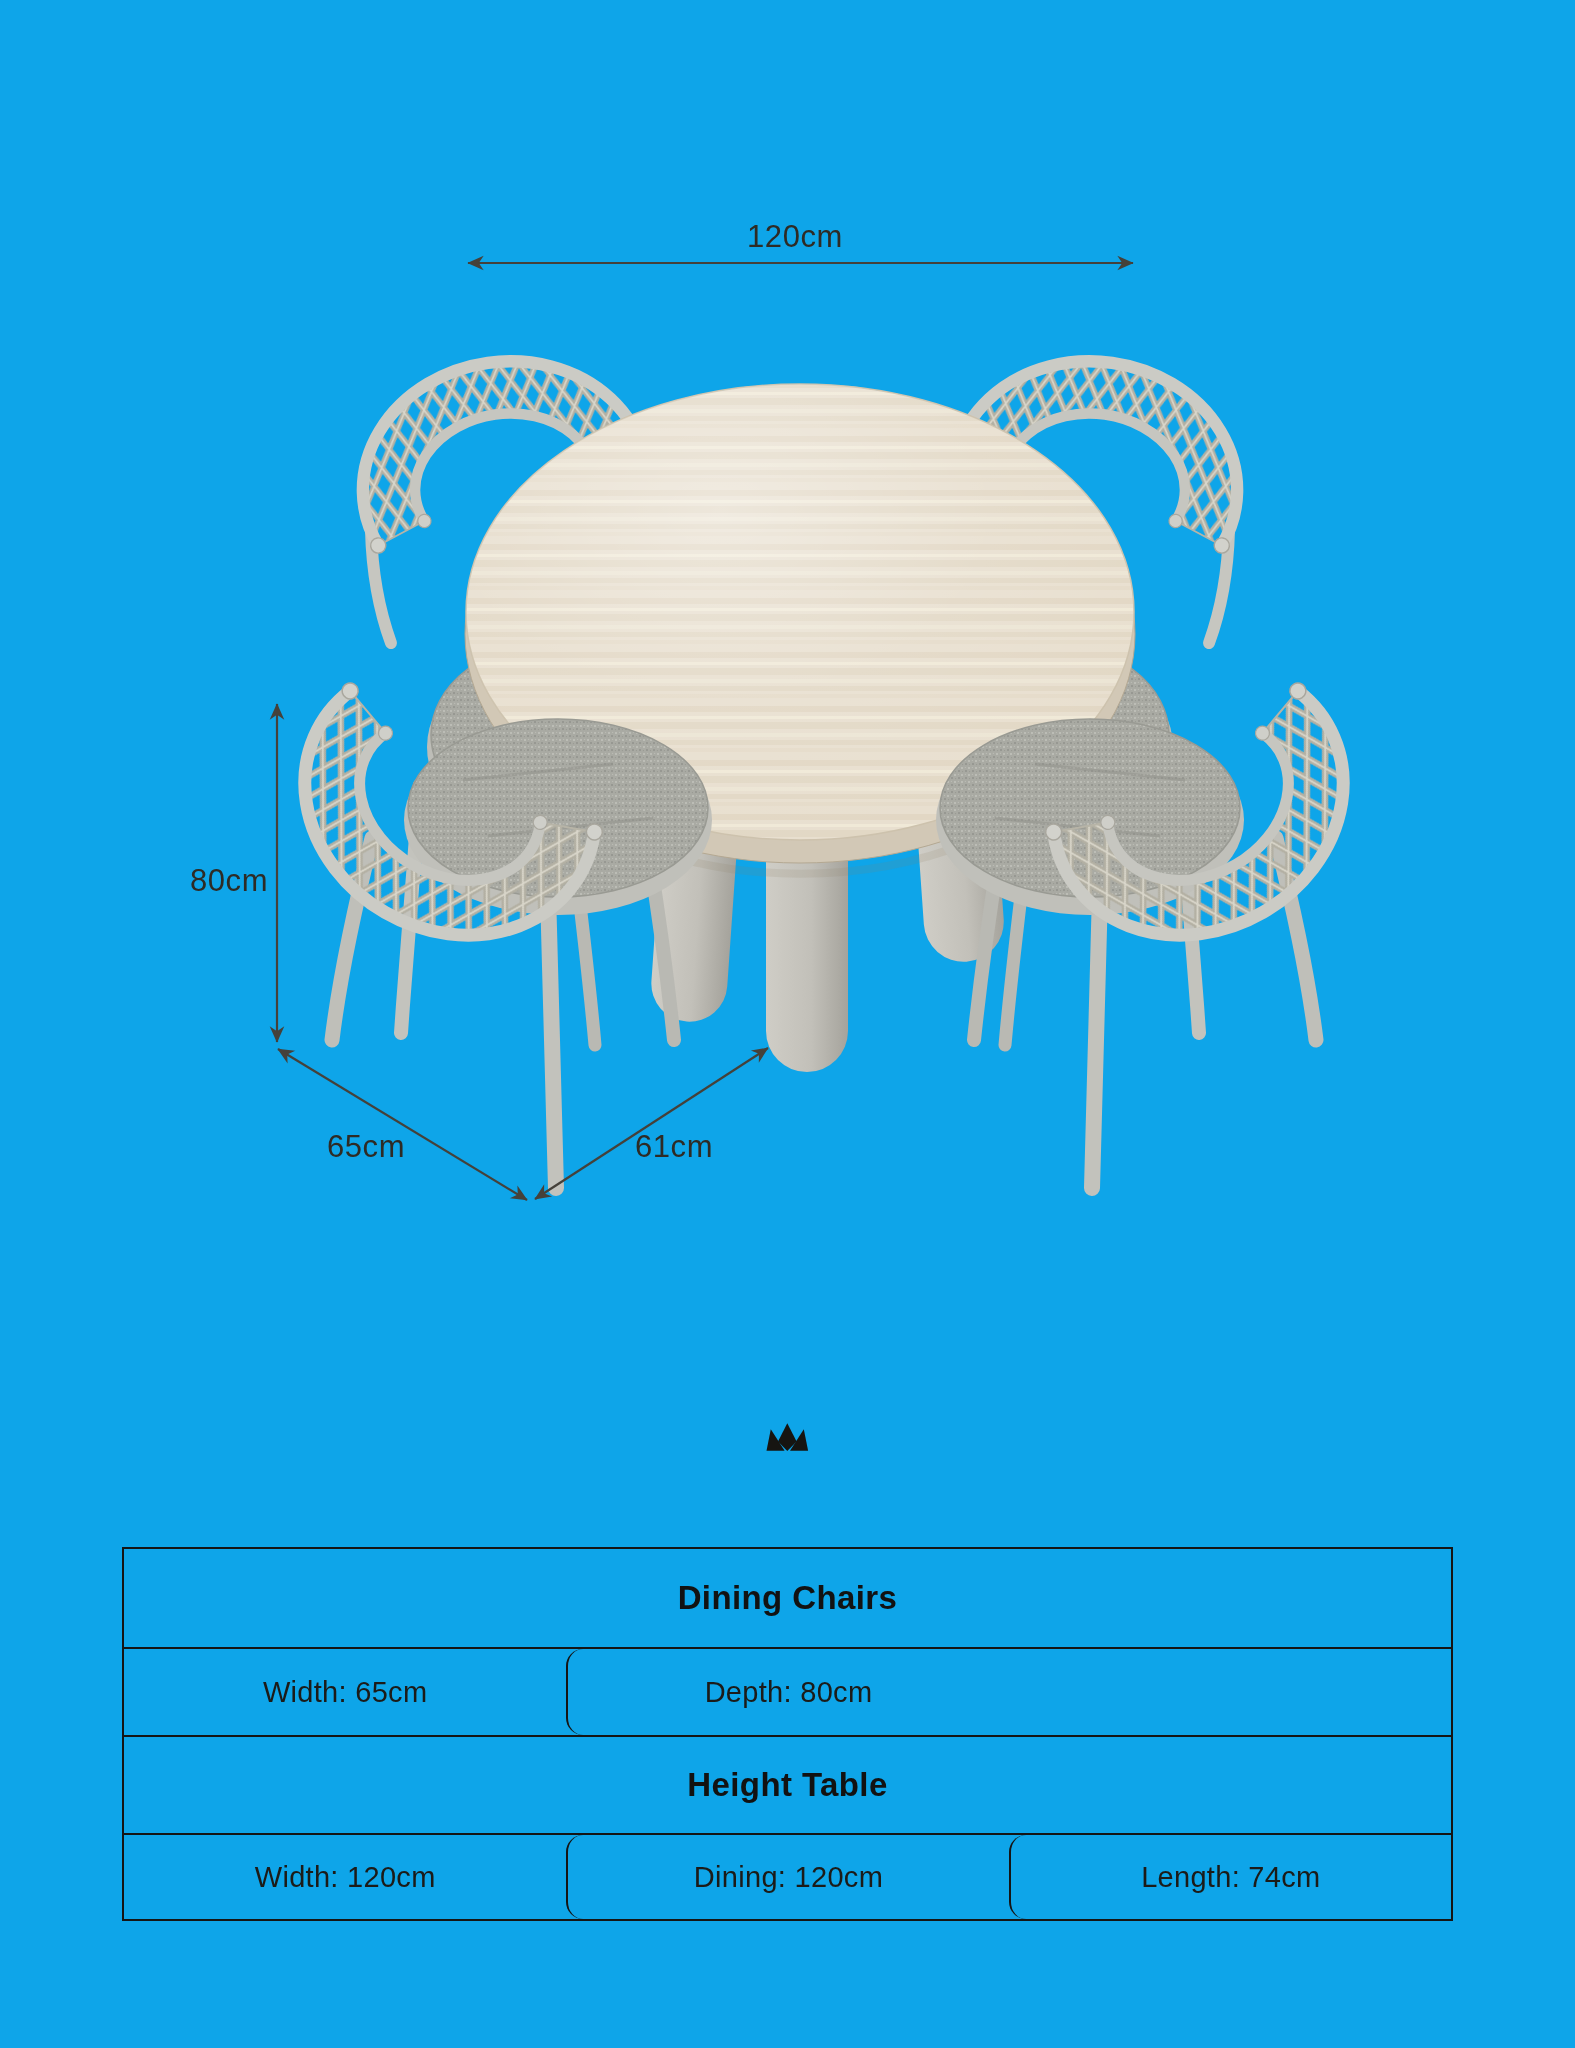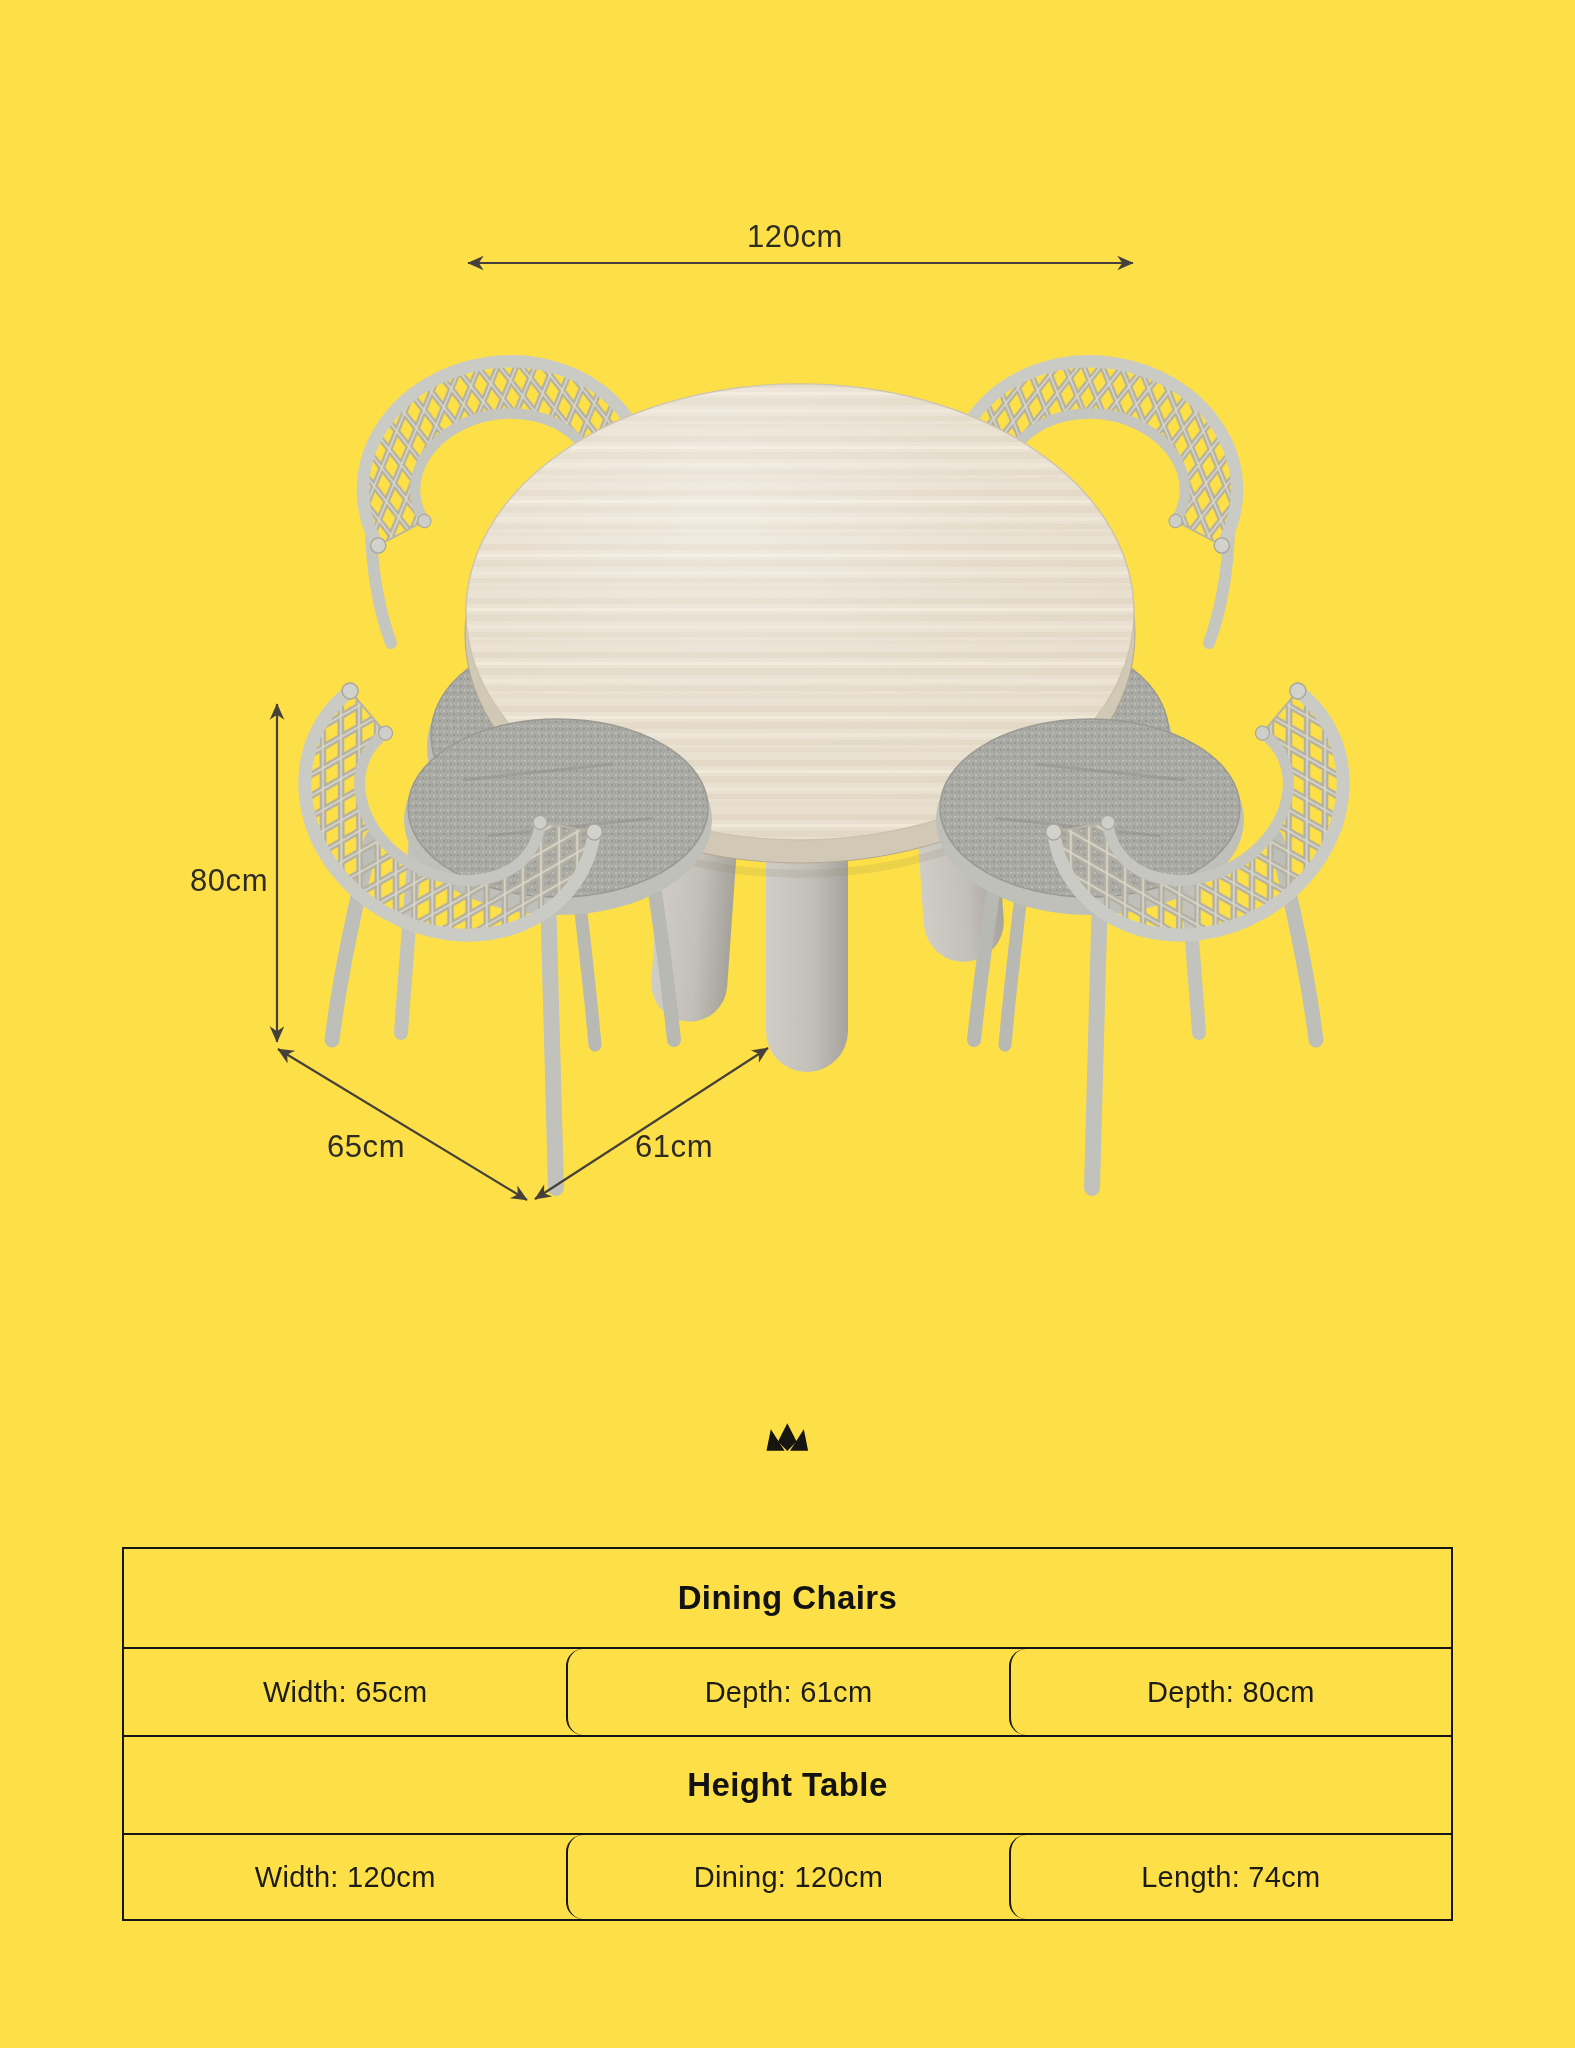--- a/index.html
+++ b/index.html
@@ -1,19 +1,19 @@
 <!DOCTYPE html>
 <html><head>
 <meta charset="utf-8">
 <style>
   html,body { margin:0; padding:0; }
   .canvas {
     position:relative;
     width:1575px; height:2048px;
-    background:#fde047;
+    background:#0ea5e9;
     overflow:hidden;
     font-family:"Liberation Sans", sans-serif;
   }
   .scene { position:absolute; left:0; top:0; }
   .dim-label {
     font-family:"Liberation Sans", sans-serif;
     font-size:31px;
     letter-spacing:0.6px;
     fill:#2e2b25;
   }
@@ -159,21 +159,20 @@
       <path d="M803.8 1429.3 L808.1 1450.8 L790 1450.8 Z"></path>
     </g>
   </svg>
 
   <div class="spec-table">
     <div class="spec-row spec-header">
       <span>Dining Chairs</span>
     </div>
     <div class="spec-row spec-cells">
       <div class="spec-cell">Width: 65cm</div>
-      <div class="spec-cell">Depth: 61cm</div>
       <div class="spec-cell">Depth: 80cm</div>
     </div>
     <div class="spec-row spec-header">
       <span>Height Table</span>
     </div>
     <div class="spec-row spec-cells">
       <div class="spec-cell">Width: 120cm</div>
       <div class="spec-cell">Dining: 120cm</div>
       <div class="spec-cell">Length: 74cm</div>
     </div>

